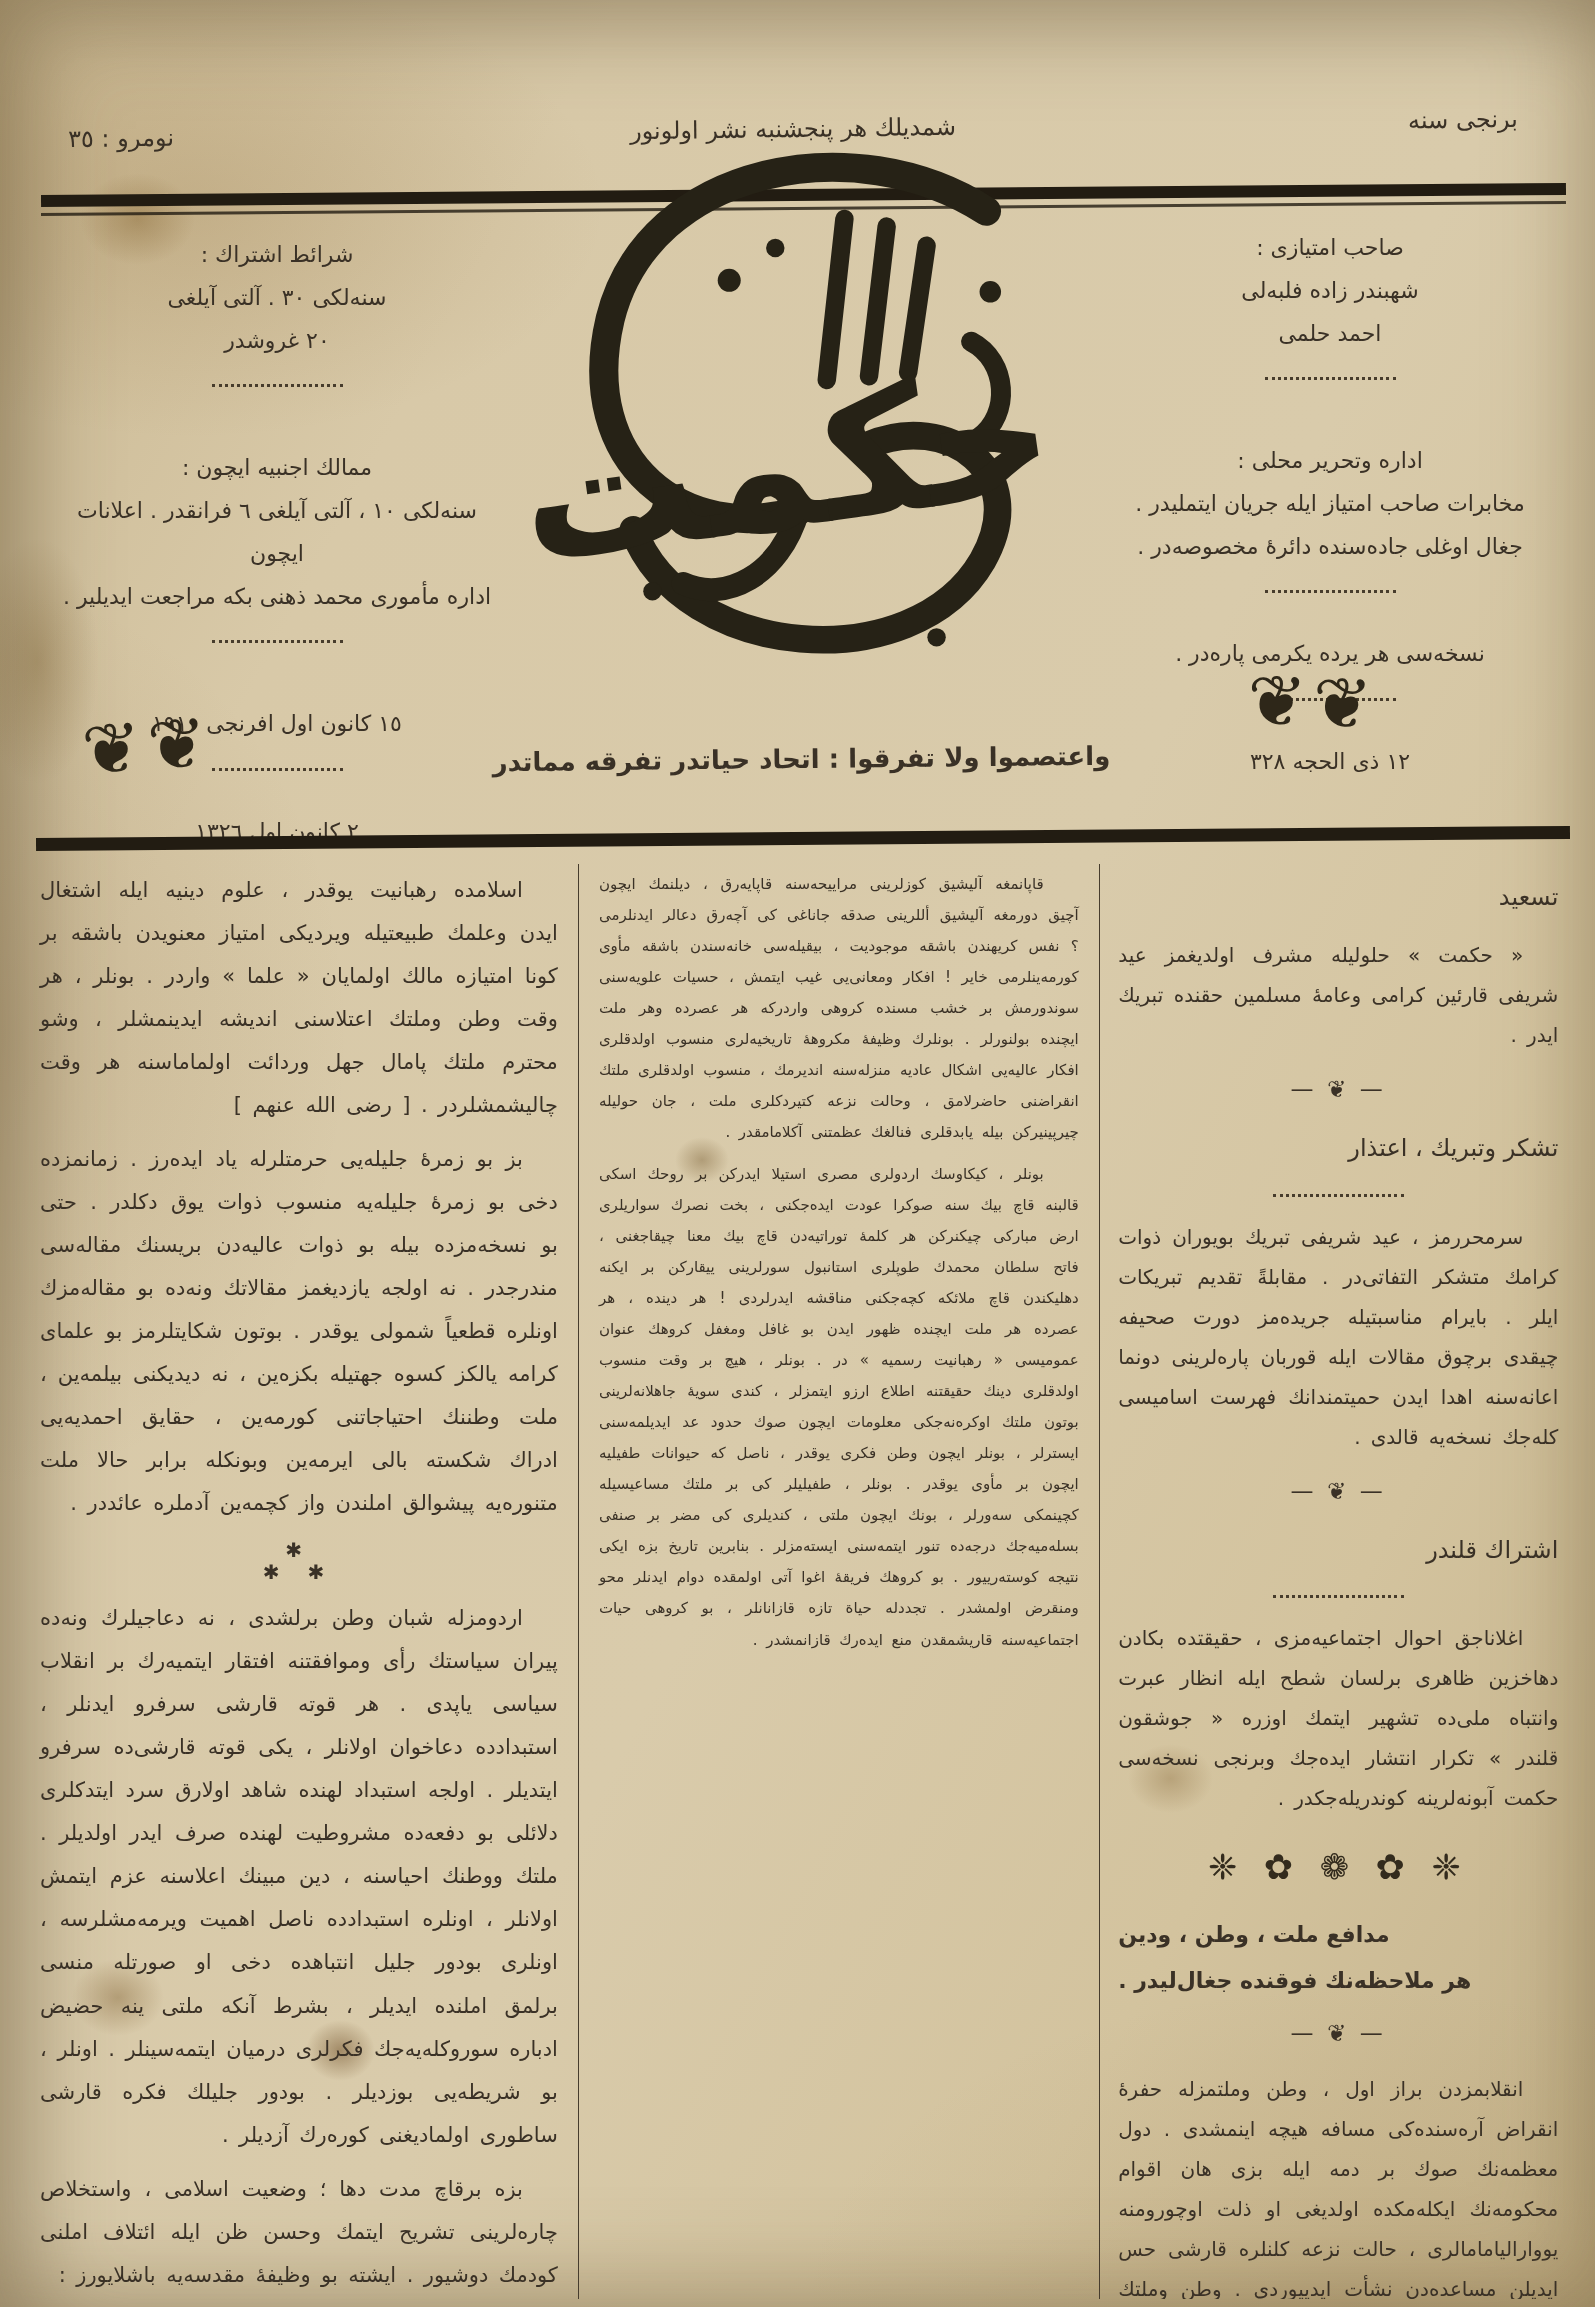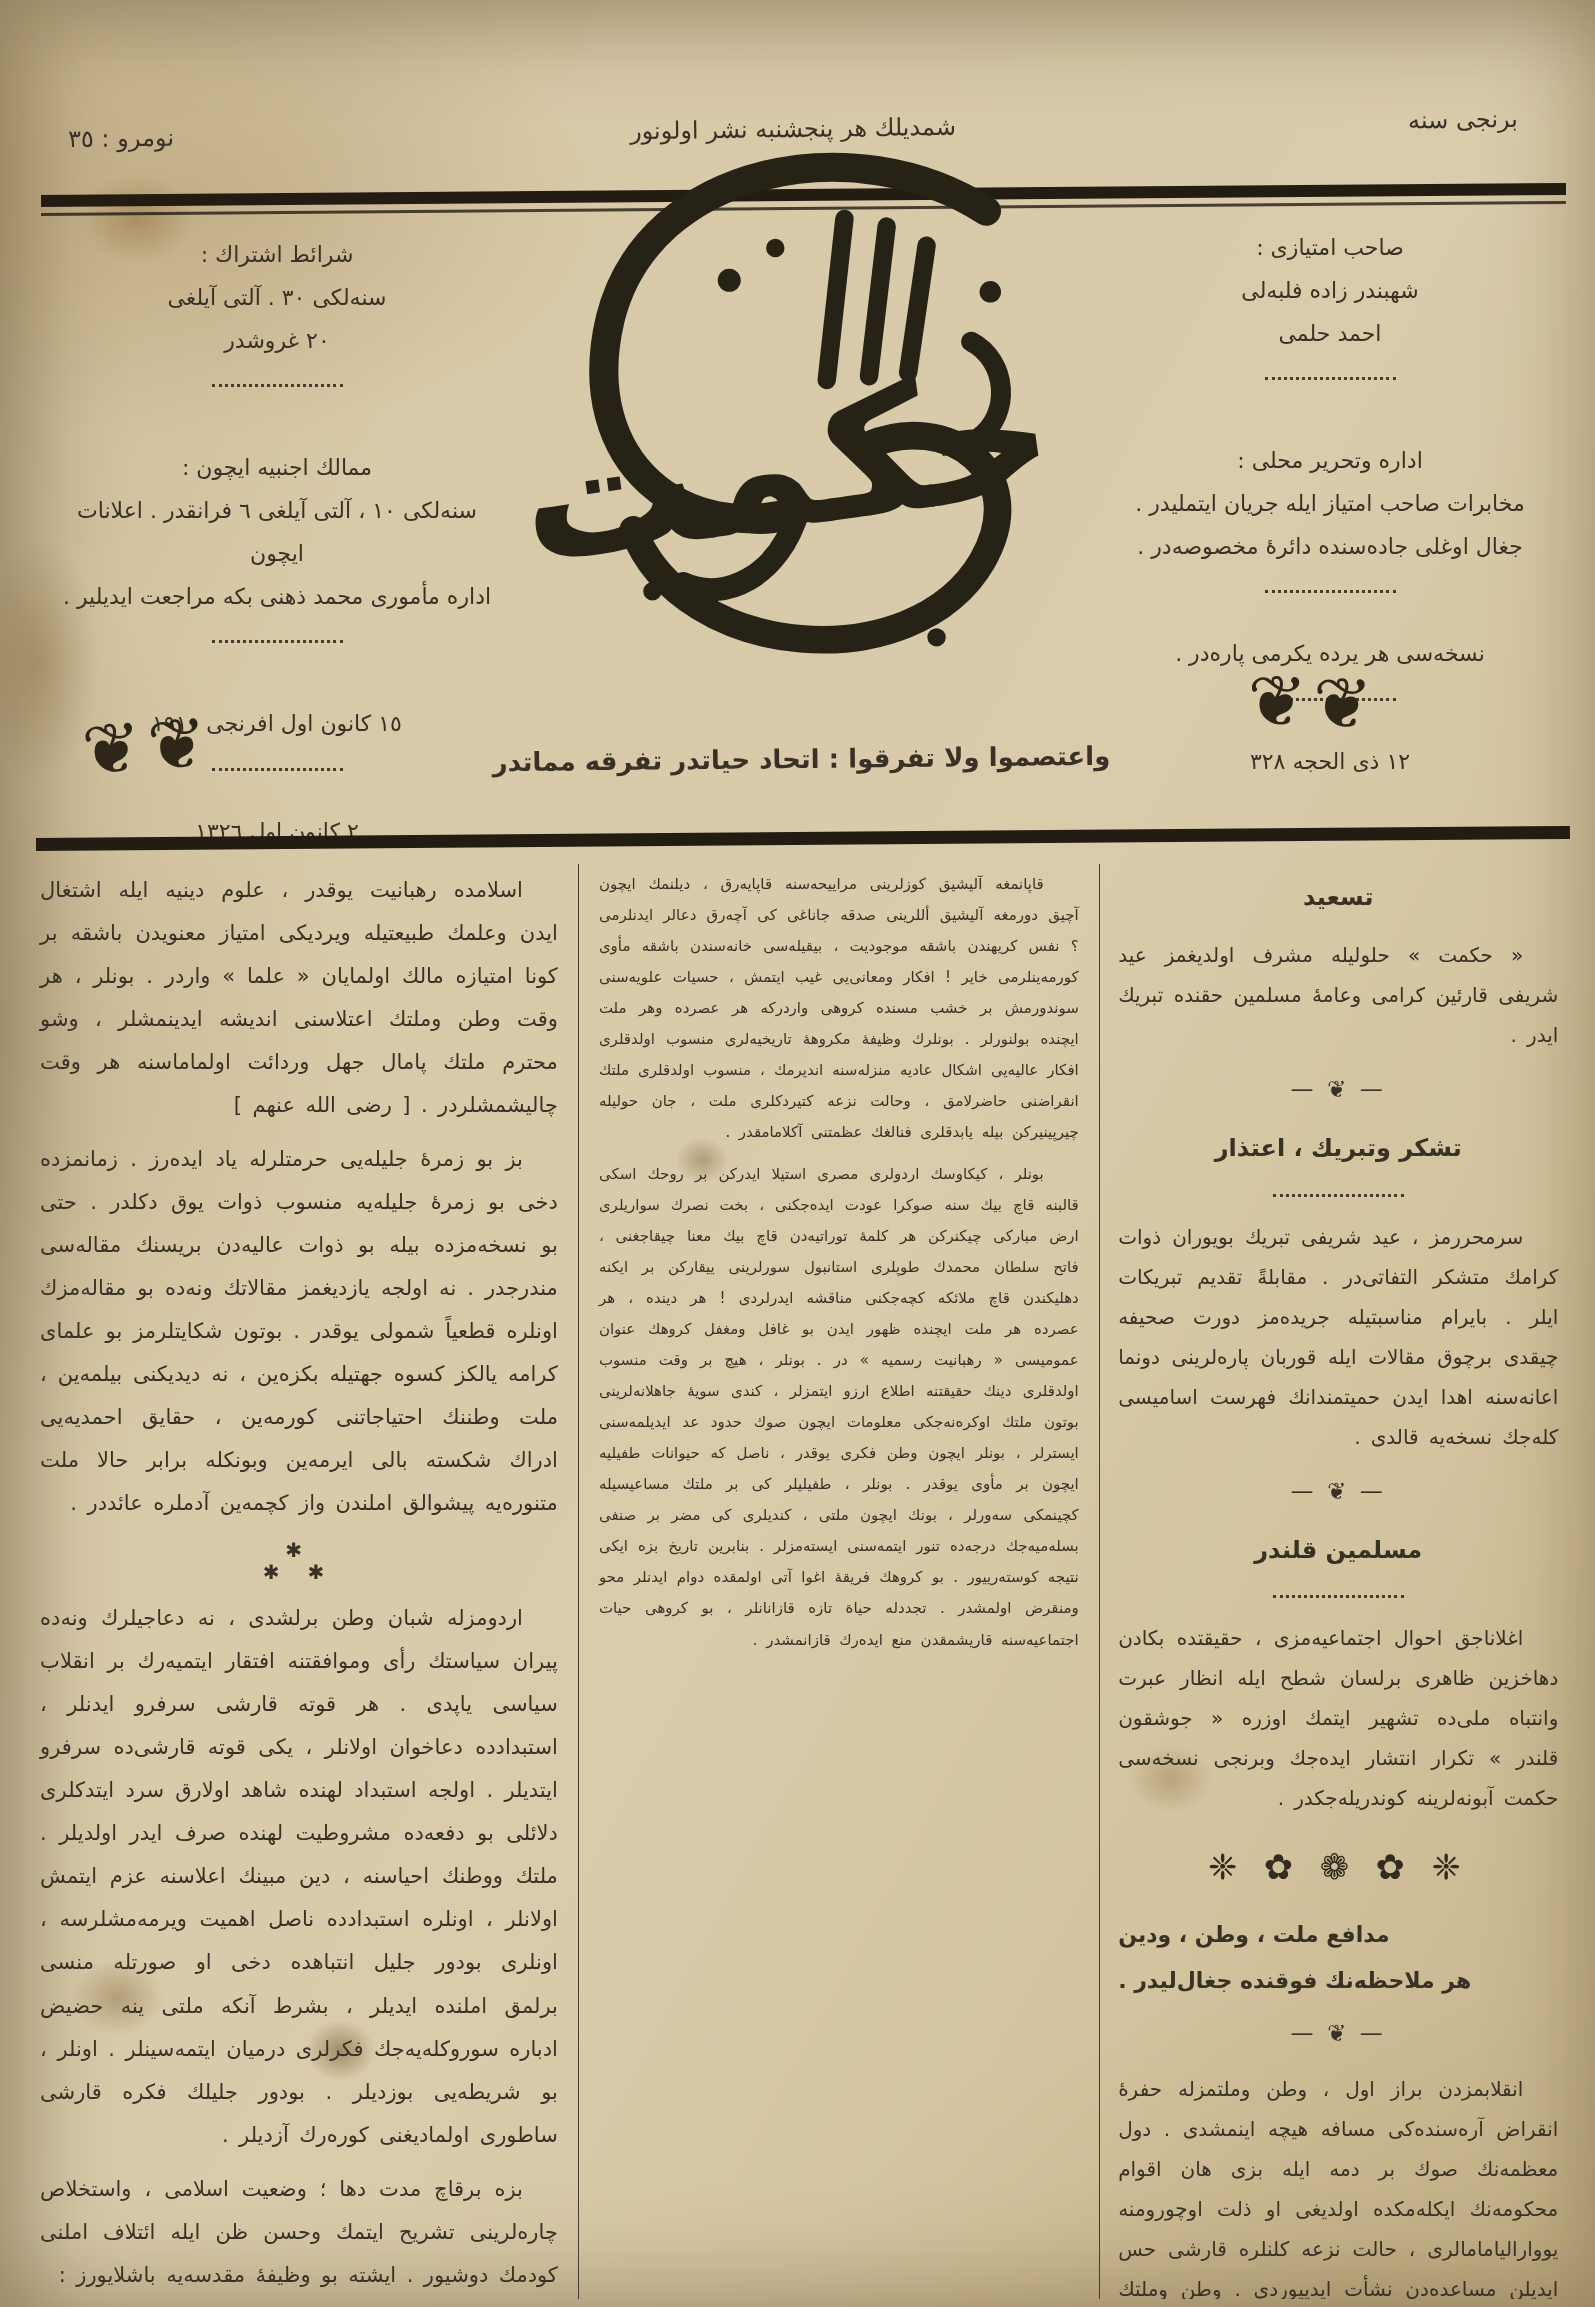--- a/index.html
+++ b/index.html
@@ -47,21 +47,21 @@
   .orn-left{left:83px;top:711px;transform:rotate(-4deg);}
   .orn-right{left:1248px;top:667px;transform:rotate(2deg);}
 
   .body{position:absolute;top:864px;left:35px;right:29px;bottom:7.7px;display:flex;}
   .col{overflow:hidden;box-sizing:border-box;text-align:justify;}
   .col p{margin:0 0 10.8px;text-indent:35px;word-spacing:3.8px;}
   .col-right{width:30.5%;border-left:1.5px solid #463c2d;padding:4.6px 7.7px 0 18.4px;font-size:20px;line-height:2.0;}
   .col-middle{width:34%;border-left:1.5px solid #463c2d;padding:4.6px 20px 0 20px;font-size:15px;line-height:2.07;}
   .col-left{width:35.5%;padding:4.6px 20px 0 6.1px;font-size:21px;line-height:2.05;}
 
-  .art-title{text-align:center;font-size:24px;font-weight:700;margin:4.6px 0 14px;text-indent:0;}
+  .art-title{text-align:right;font-size:24px;font-weight:400;margin:4.6px 0 14px;text-indent:0;}
   .chain{ text-align:center;font-size:23px;letter-spacing:3.1px;margin:7.7px 0 12.3px;color:#3a3126;}
   .band{text-align:center;font-size:35px;letter-spacing:7.7px;margin:14px 0 10.8px;color:#332b1d;}
   .banner{ text-align:left;font-size:22px;font-weight:700;margin:1.5px 0;text-indent:0;}
   .asterism{text-align:center;font-size:20px;line-height:1.1;margin:14px 0;letter-spacing:10.8px;}
 </style>
 </head>
 <body>
 
 <div class="page">
   <div class="stain s1"></div>
@@ -144,21 +144,21 @@
   <div class="body">
 
     <div class="col col-right">
       <div class="art-title">تسعيد</div>
       <p>« حكمت » حلوليله مشرف اولديغمز عيد شريفى قارئين كرامى وعامهٔ مسلمين حقنده تبريك ايدر .</p>
       <div class="chain">— ❦ —</div>
       <div class="art-title">تشكر وتبريك ، اعتذار</div>
       <div class="sq"></div>
       <p>سرمحررمز ، عيد شريفى تبريك بويوران ذوات كرامك متشكر التفاتى‌در . مقابلةً تقديم تبريكات ايلر . بايرام مناسبتيله جريده‌مز دورت صحيفه چيقدى برچوق مقالات ايله قوربان پاره‌لرينى دونما اعانه‌سنه اهدا ايدن حميتمندانك فهرست اساميسى كله‌جك نسخه‌يه قالدى .</p>
       <div class="chain">— ❦ —</div>
-      <div class="art-title">مسلمين قلندر</div>
+      <div class="art-title">اشتراك قلندر</div>
       <div class="sq"></div>
       <p>اغلاناجق احوال اجتماعيه‌مزى ، حقيقتده بكادن دهاخزين ظاهرى برلسان شطح ايله انظار عبرت وانتباه ملى‌ده تشهير ايتمك اوزره « جوشقون قلندر » تكرار انتشار ايده‌جك وبرنجى نسخه‌سى حكمت آبونه‌لرينه كوندريله‌جكدر .</p>
       <div class="band">❈ ✿ ❁ ✿ ❈</div>
       <div class="banner">مدافع ملت ، وطن ، ودين</div>
       <div class="banner">هر ملاحظه‌نك فوقنده جغال‌ليدر .</div>
       <div class="chain">— ❦ —</div>
       <p>انقلابمزدن براز اول ، وطن وملتمزله حفرهٔ انقراض آره‌سنده‌كى مسافه هيچه اينمشدى . دول معظمه‌نك صوك بر دمه ايله بزى هان اقوام محكومه‌نك ايكله‌مكده اولديغى او ذلت اوچورومنه يوواراليامامالرى ، حالت نزعه كلنلره قارشى حس ايديلن مساعده‌دن نشأت ايدييوردى . وطن وملتك معروض قالديغى بو تهلكهٔ اضمحلالى كيم كوردى وكيم چاره‌جو اولدى ؟ سايهٔ شاهانه‌ده ياغميورلر ياغديغنى سويله‌ينلرمى ؟ حق كورمه‌مك ايچون</p>
     </div>
 
     <div class="col col-middle">

